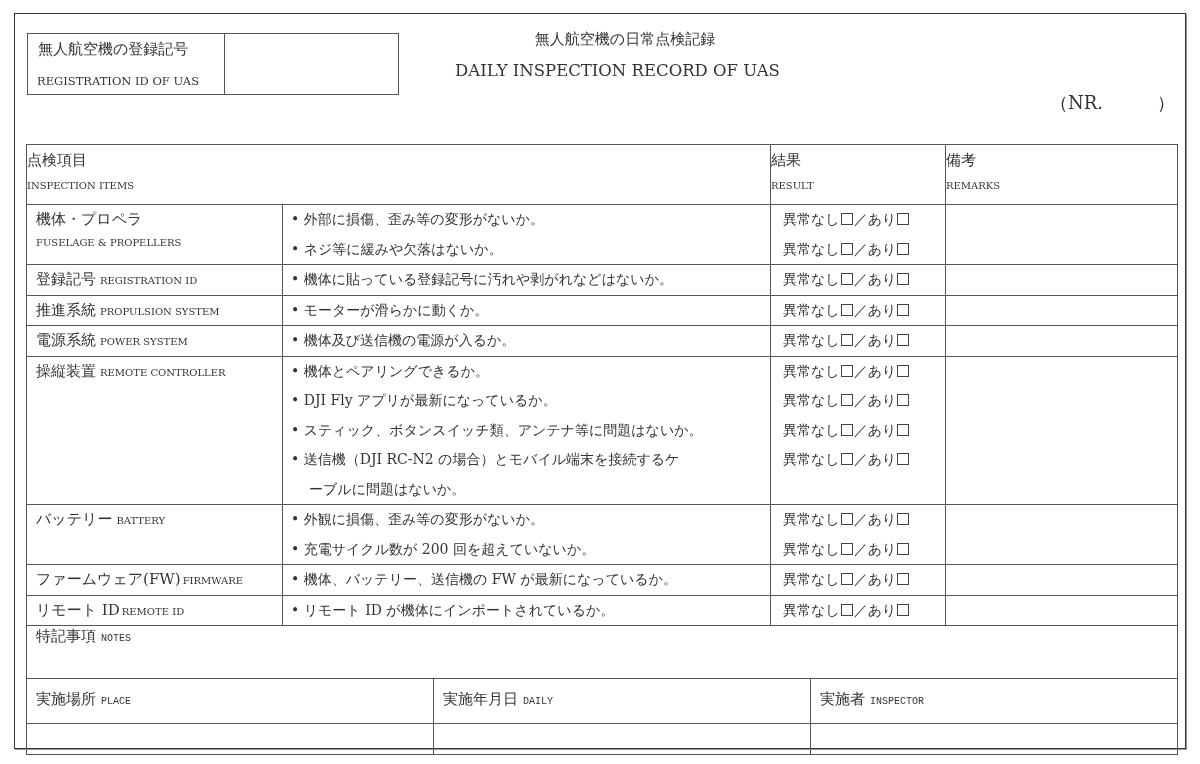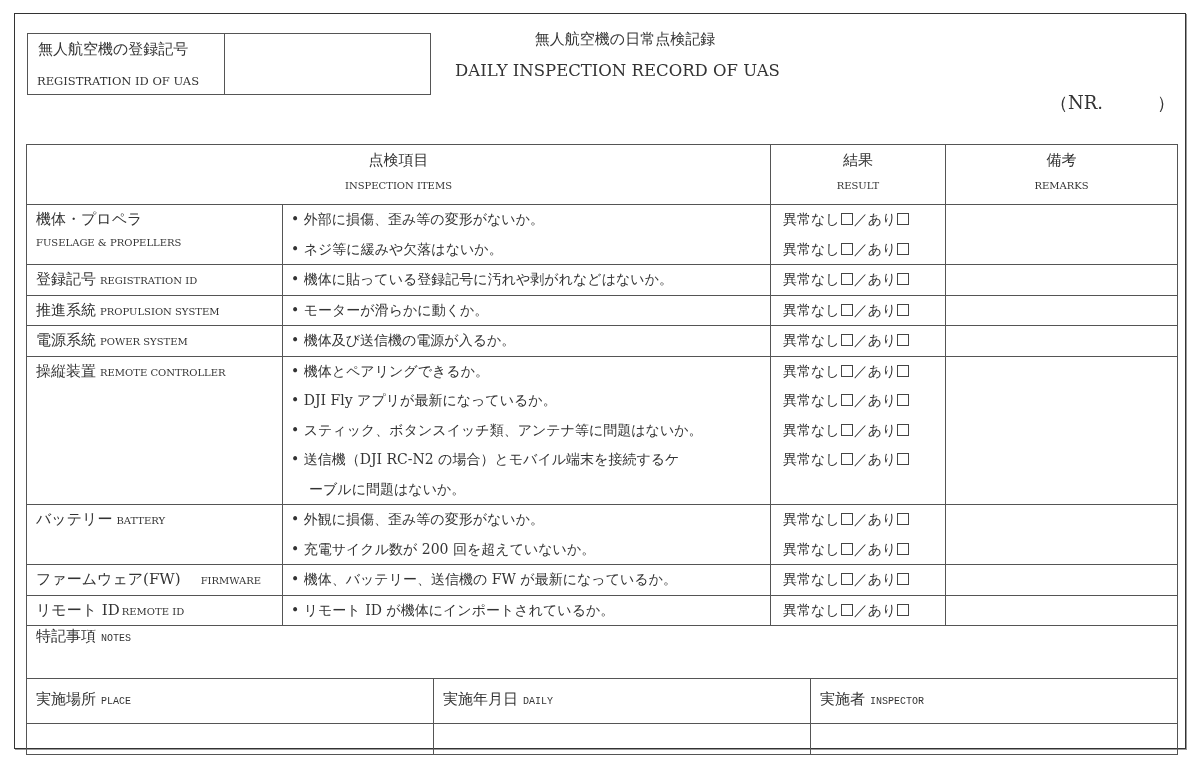--- a/index.html
+++ b/index.html
@@ -1,31 +1,31 @@
 <!DOCTYPE html>
 <html><head>
 <meta charset="utf-8">
 <style>
   html,body{margin:0;padding:0;background:#fff;}
   body{width:1200px;height:764px;position:relative;overflow:hidden;
        font-family:"DejaVu Serif","Liberation Serif",serif;color:#333;}
   .sheet{position:absolute;left:14px;top:13px;width:1172px;height:736px;
          border:1.5px solid #333;box-sizing:border-box;box-shadow:1px 1px 0 #999;}
   .abs{position:absolute;}
-  .regbox{left:27px;top:33px;width:404px;height:62px;border:1px solid #555;box-sizing:border-box;}
+  .regbox{left:27px;top:33px;width:372px;height:62px;border:1px solid #555;box-sizing:border-box;}
   .regbox .lbl{position:absolute;left:0;top:0;width:196px;height:100%;border-right:1px solid #555;}
   .regbox .jp{position:absolute;left:10px;top:6px;font-size:15px;}
   .regbox .en{position:absolute;left:9px;top:40px;font-size:11.5px;}
   .title-jp{left:0;width:1250px;top:30px;text-align:center;font-size:15px;}
   .title-en{left:0;width:1235px;top:61px;text-align:center;font-size:16.5px;}
   .nr{left:1050px;top:91px;font-size:18px;}
   .nr .close{position:absolute;left:107px;top:0;}
   table.grid{position:absolute;left:26px;top:144px;width:1151px;border-collapse:collapse;table-layout:fixed;}
   table.grid td{border:1px solid #555;padding:0;vertical-align:top;font-size:14px;}
-  .hdr{height:59px;text-align:center;}
+  .hdr{height:59px;}
   .hdr .jp{display:block;margin-top:6px;font-size:15px;}
   .hdr .en{display:block;margin-top:10px;font-size:10px;}
   .cat{padding-left:9px !important;}
   .cat .jp{font-size:15px;}
   .cat .en{font-size:10px;margin-left:4px;}
   .line{height:29.5px;line-height:29.5px;white-space:nowrap;}
   .items .line{padding-left:8px;}
   .res .line{padding-left:12px;}
   .chk{display:inline-block;width:10px;height:10px;border:1.3px solid #444;vertical-align:-1px;margin:0 1px;}
   .notes{height:51px;padding-left:9px !important;padding-top:4px !important;}
@@ -163,21 +163,21 @@
         </td>
     <td class="res">
       <div class="line"><span>異常なし</span><span class="chk"></span><span>／</span><span>あり</span><span class="chk"></span></div>
       <div class="line"><span>異常なし</span><span class="chk"></span><span>／</span><span>あり</span><span class="chk"></span></div>
     </td>
     <td></td>
   </tr>
 
   <tr class="r1">
     <td class="cat">
-          <div class="line"><span class="jp">ファームウェア(FW)</span><span class="en" style="margin-left:20px">FIRMWARE</span></div>
+          <div class="line"><span class="jp">ファームウェア(FW)</span><span class="en" style="margin-left:2px">FIRMWARE</span></div>
         </td>
     <td class="items">
           <div class="line">• 機体、バッテリー、送信機の FW が最新になっているか。</div>
         </td>
     <td class="res">
           <div class="line"><span>異常なし</span><span class="chk"></span><span>／</span><span>あり</span><span class="chk"></span></div>
         </td>
     <td></td>
   </tr>
 

